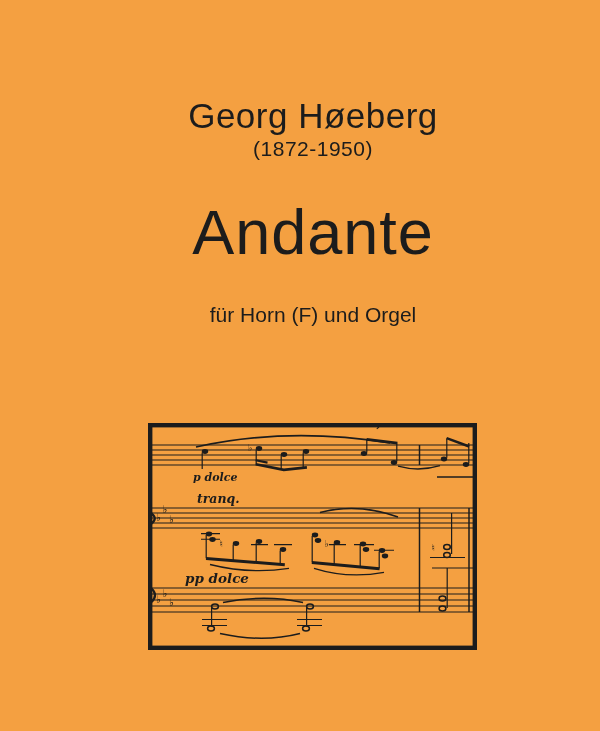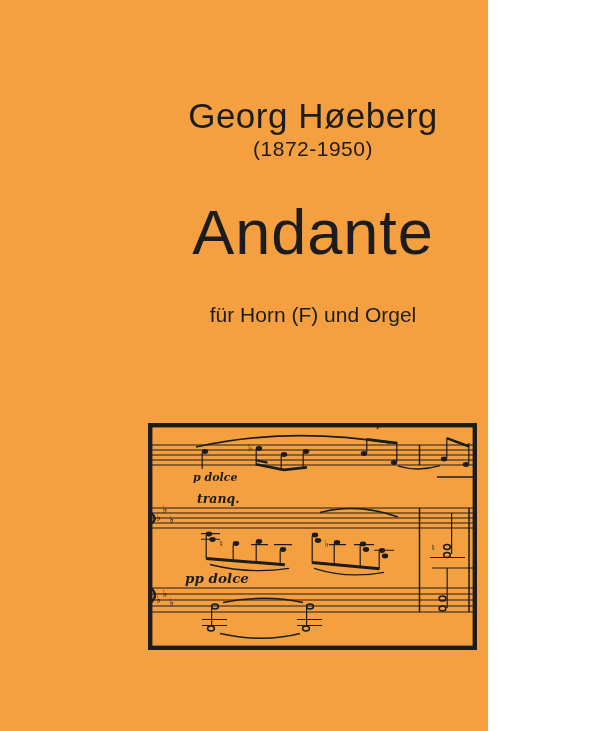--- a/index.html
+++ b/index.html
@@ -1,18 +1,18 @@
 <!DOCTYPE html>
 <html style="--bg: #F4A041; --ink: #1C1C1C;"><head>
 <meta charset="utf-8">
 <style>
   html, body { margin: 0; padding: 0; }
   .page {
     position: relative;
-    width: 488px;
+    width: 600px;
     height: 731px;
     background: var(--bg, #F4A041);
     color: var(--ink, #1C1C1C);
     font-family: "Liberation Sans", sans-serif;
     overflow: hidden;
   }
   
   .centerband {
     position: absolute;
     left: 13px;

